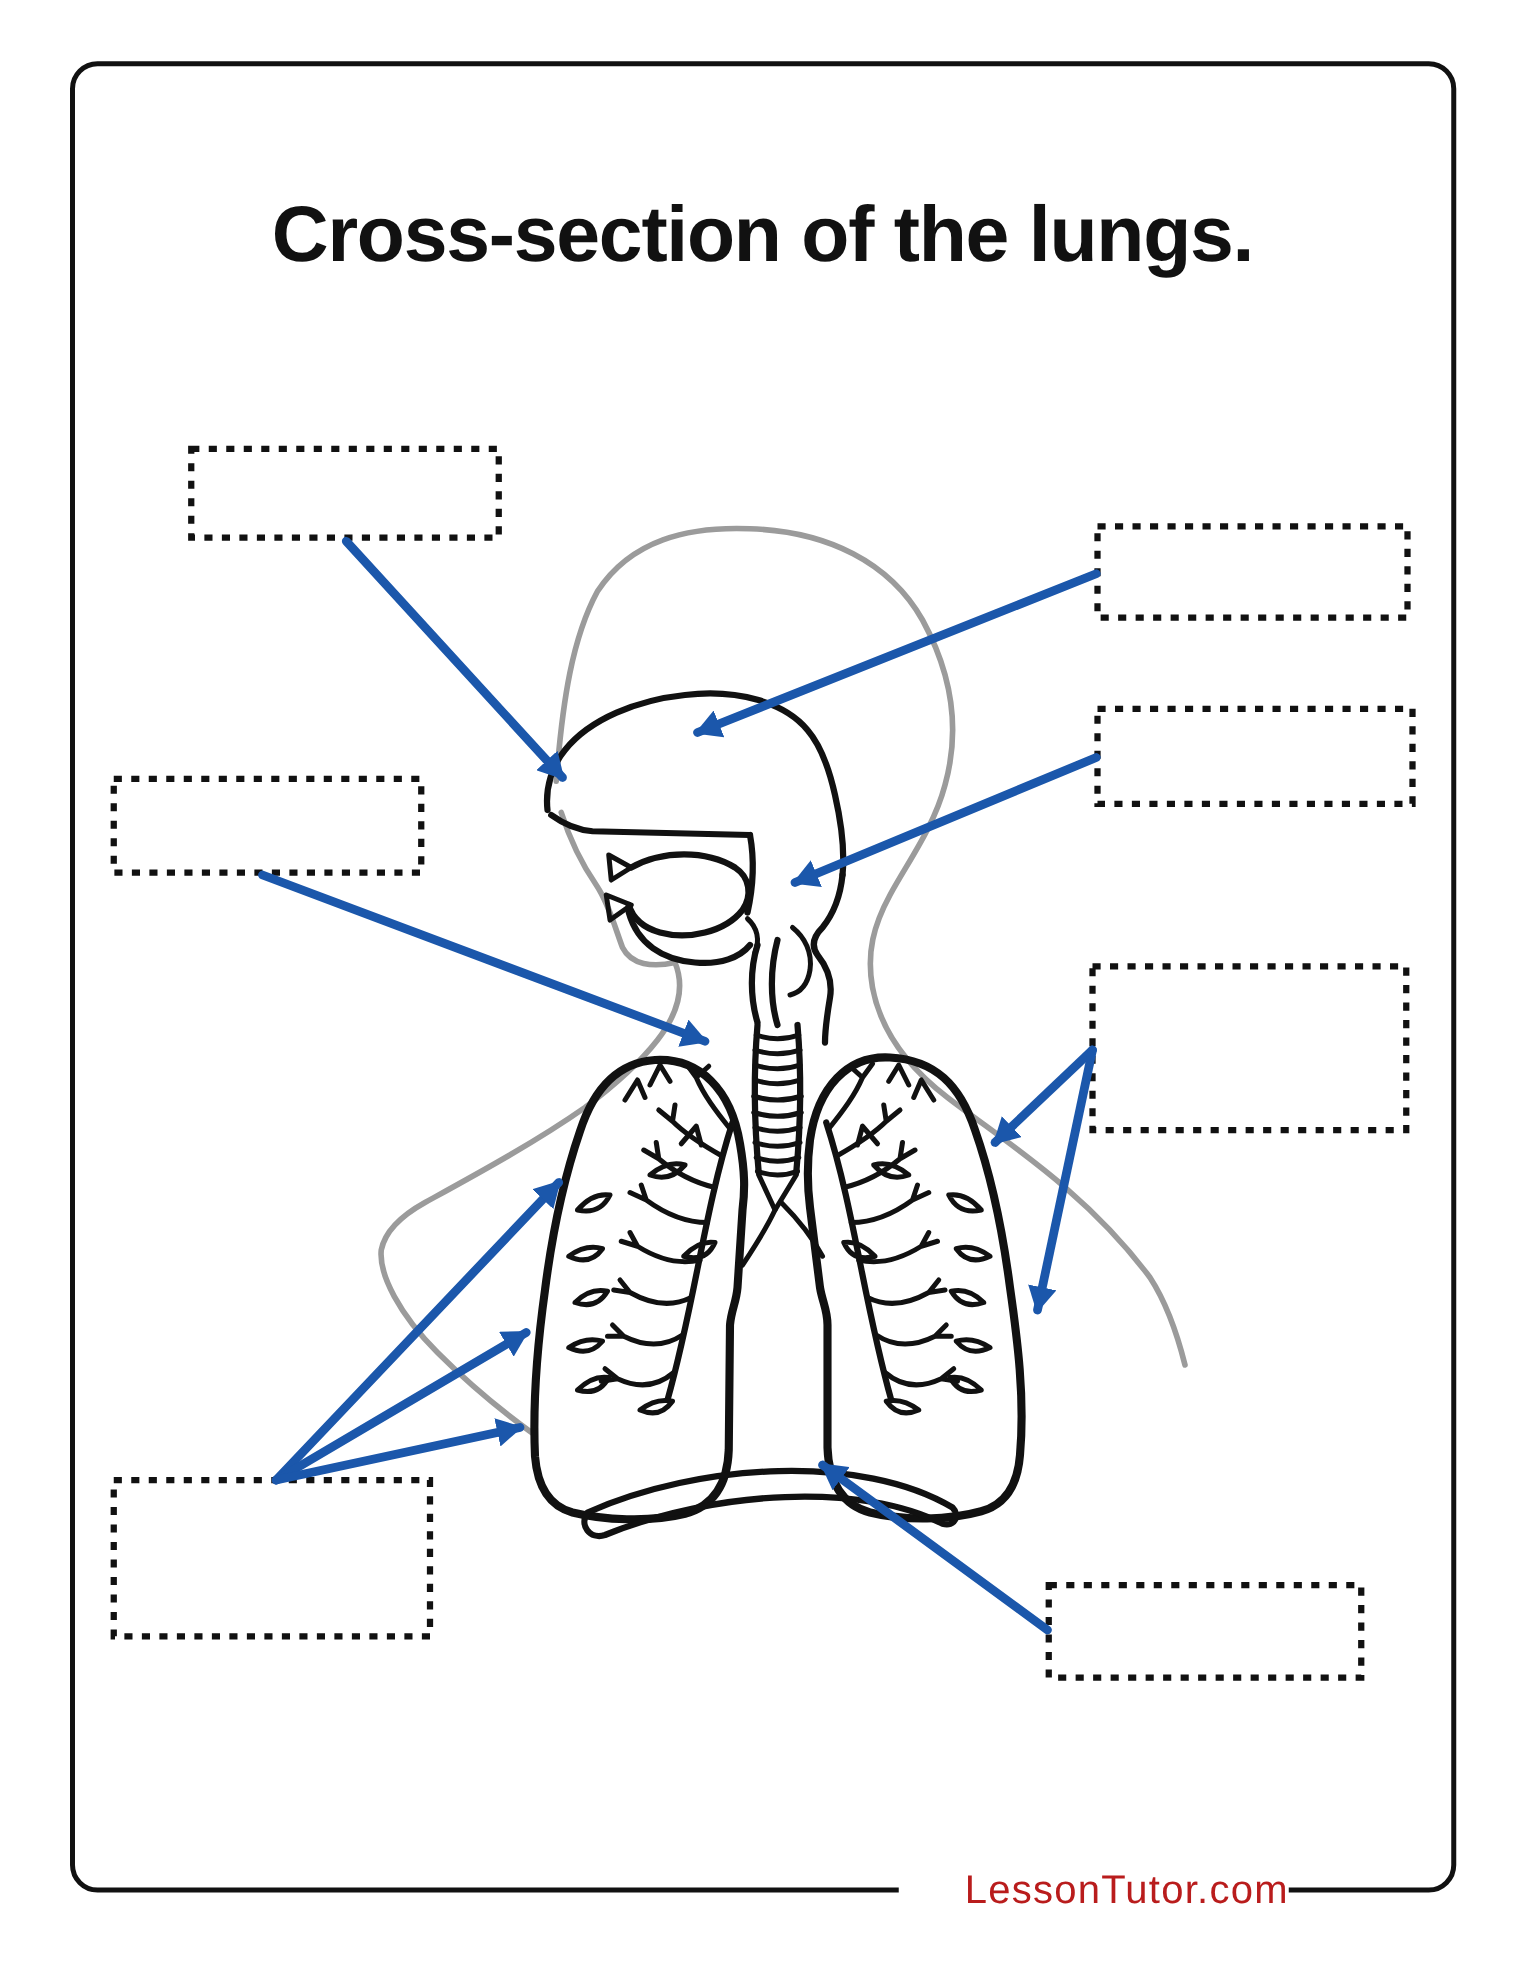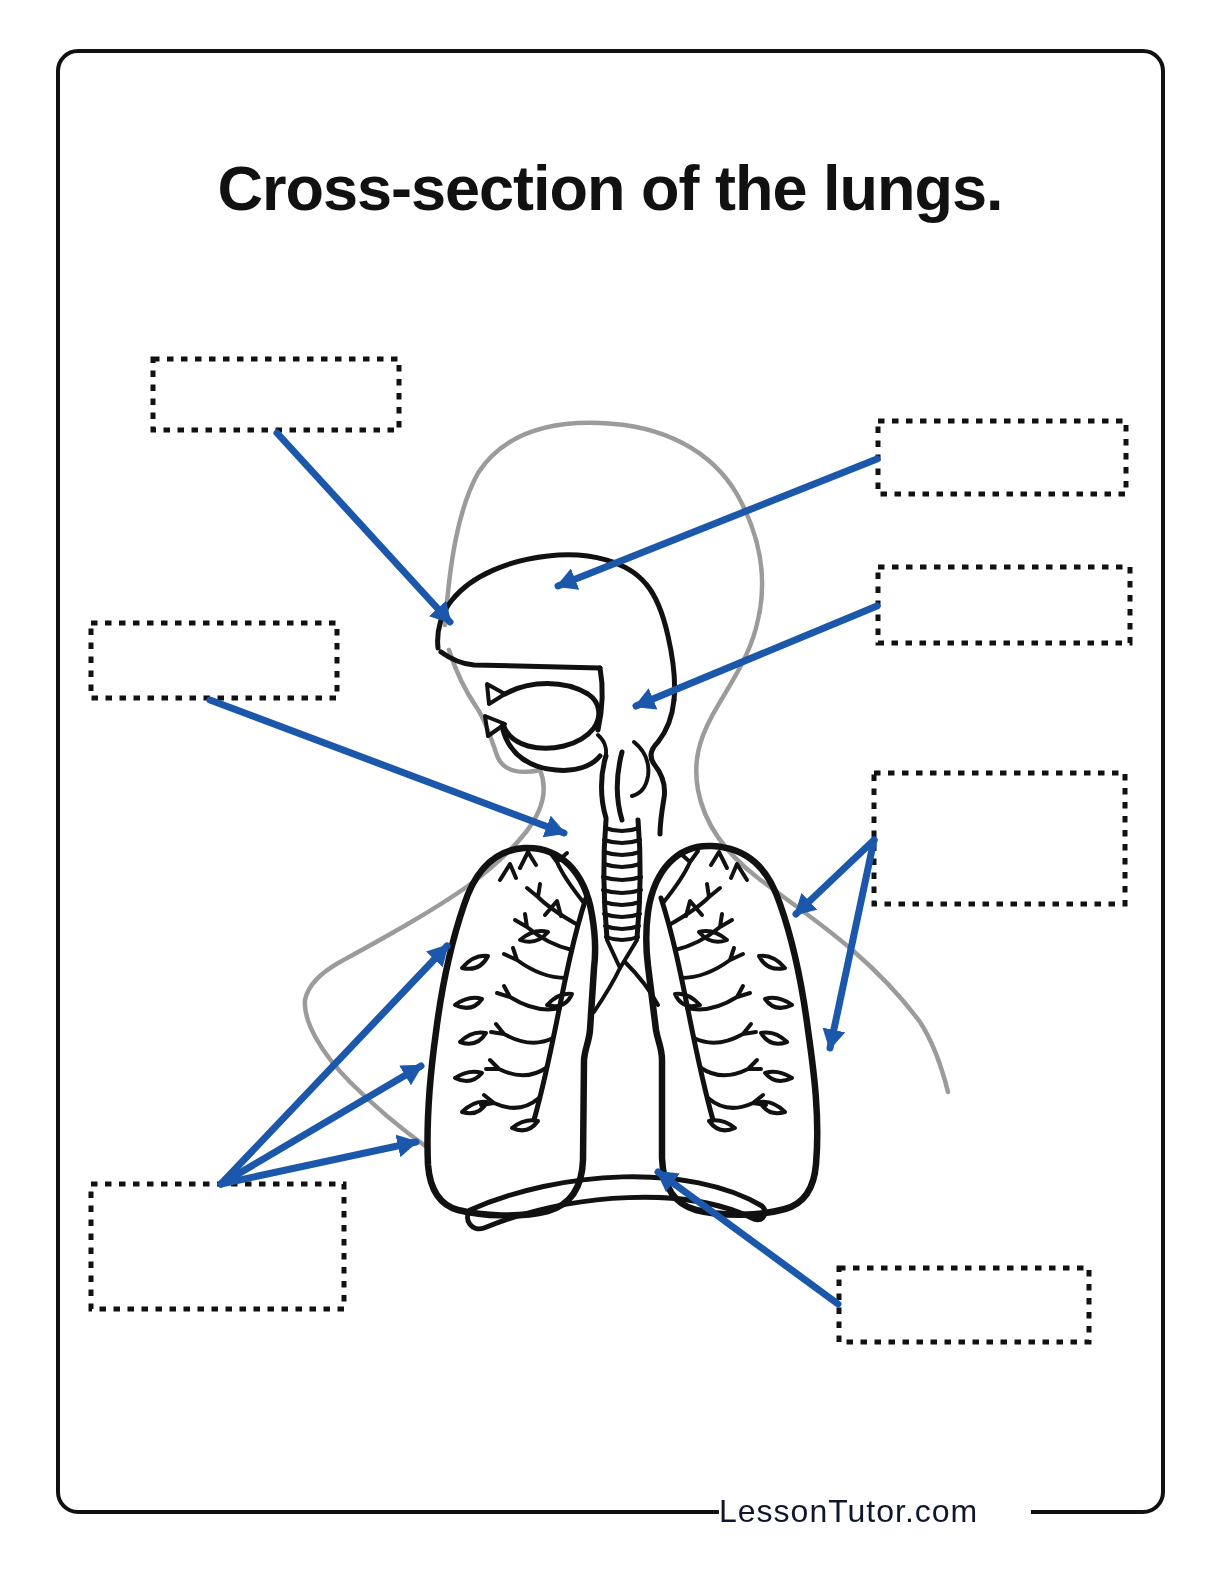--- a/index.html
+++ b/index.html
@@ -20,25 +20,25 @@
     letter-spacing:-1px;
     color:#111;
   }
   .footer{
     position:absolute;
     top:1491px;
     left:719px;
     width:312px;
     height:40px;
     background:var(--paper,#ffffff);
-    text-align:left;
+    text-align:right;
     font-size:32px;
     font-weight:400;
     letter-spacing:1px;
-    color:#0f172a;
+    color:#b91c1c;
     line-height:40px;
     z-index:3;
   }
   svg.scene{position:absolute;inset:0;z-index:1;}
   svg.scene path, svg.scene rect, svg.scene line, svg.scene polyline{fill:none;}
   .border-rect{stroke:var(--ink,#111);stroke-width:4;}
   .body-line{stroke:var(--gray,#9b9b9b);stroke-width:4.5;stroke-linecap:round;stroke-linejoin:round;}
   .ink{stroke:var(--ink,#111);stroke-width:5;stroke-linecap:round;stroke-linejoin:round;}
   .ink-thick{stroke:var(--ink,#111);stroke-width:6.5;stroke-linecap:round;stroke-linejoin:round;}
   .ink-thin{stroke:var(--ink,#111);stroke-width:4;stroke-linecap:round;stroke-linejoin:round;}

